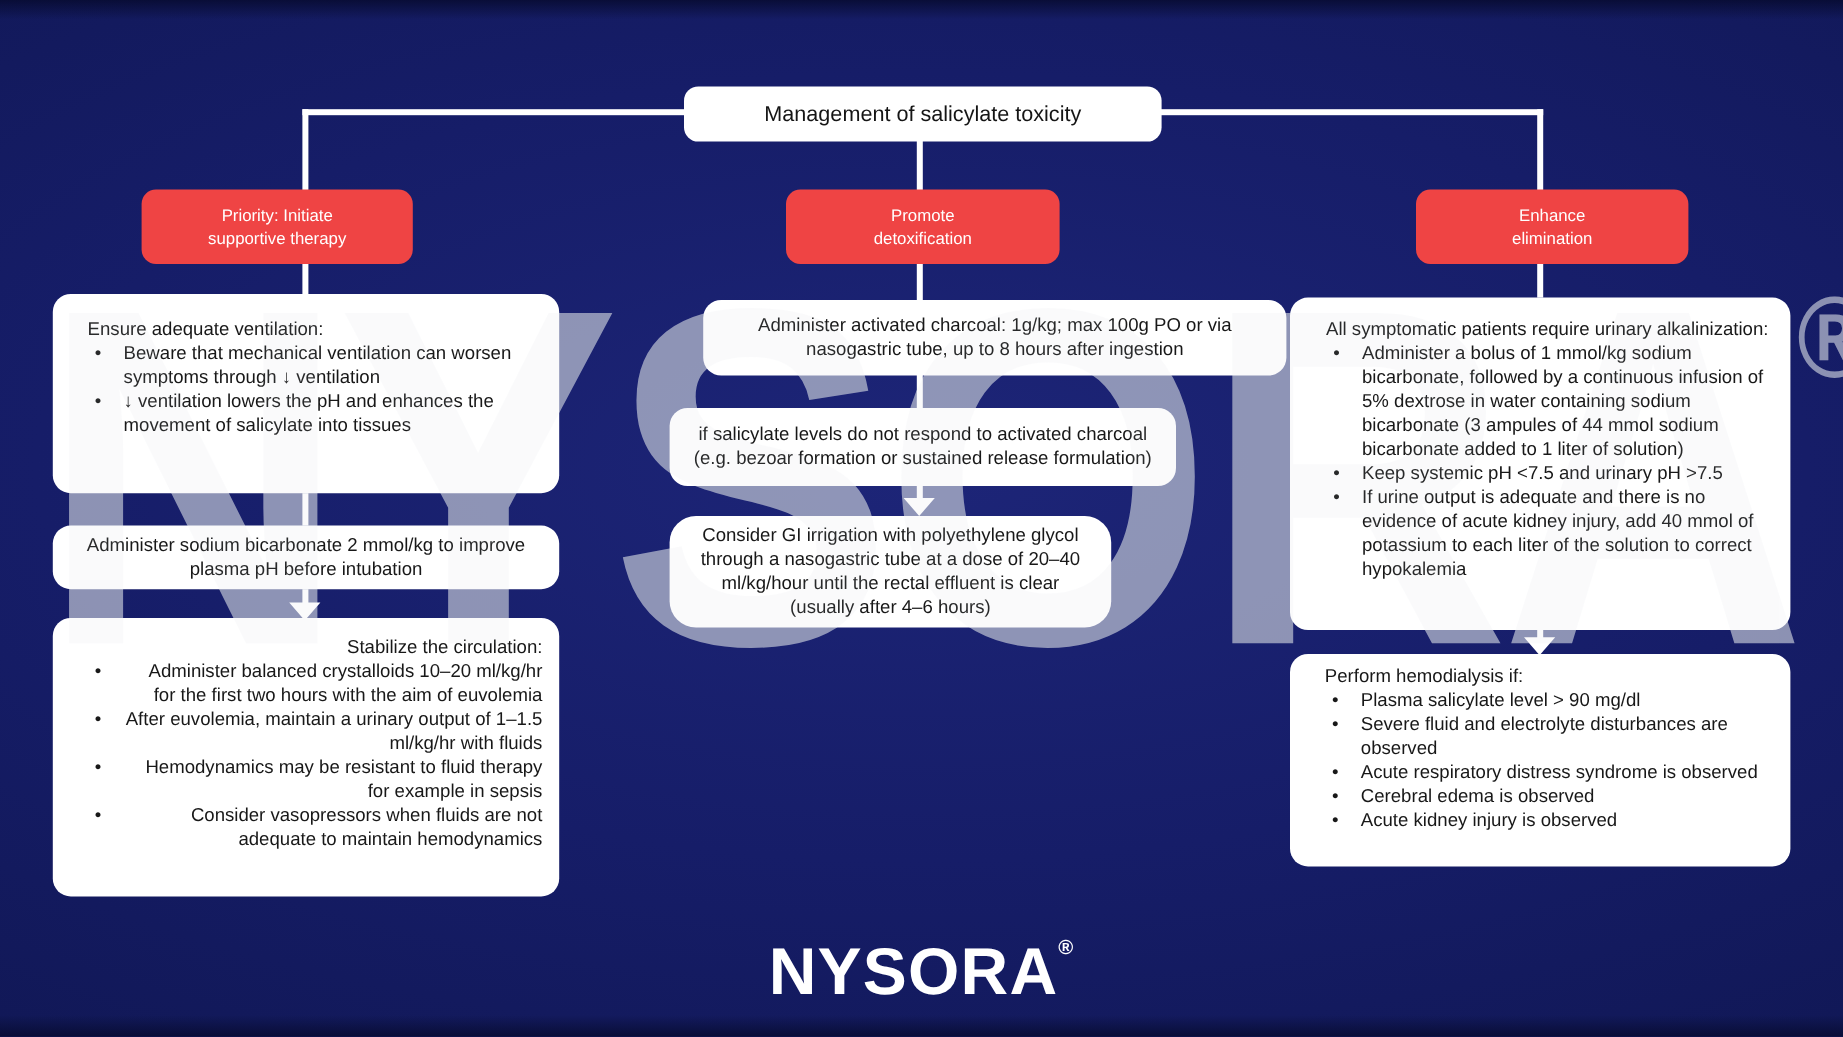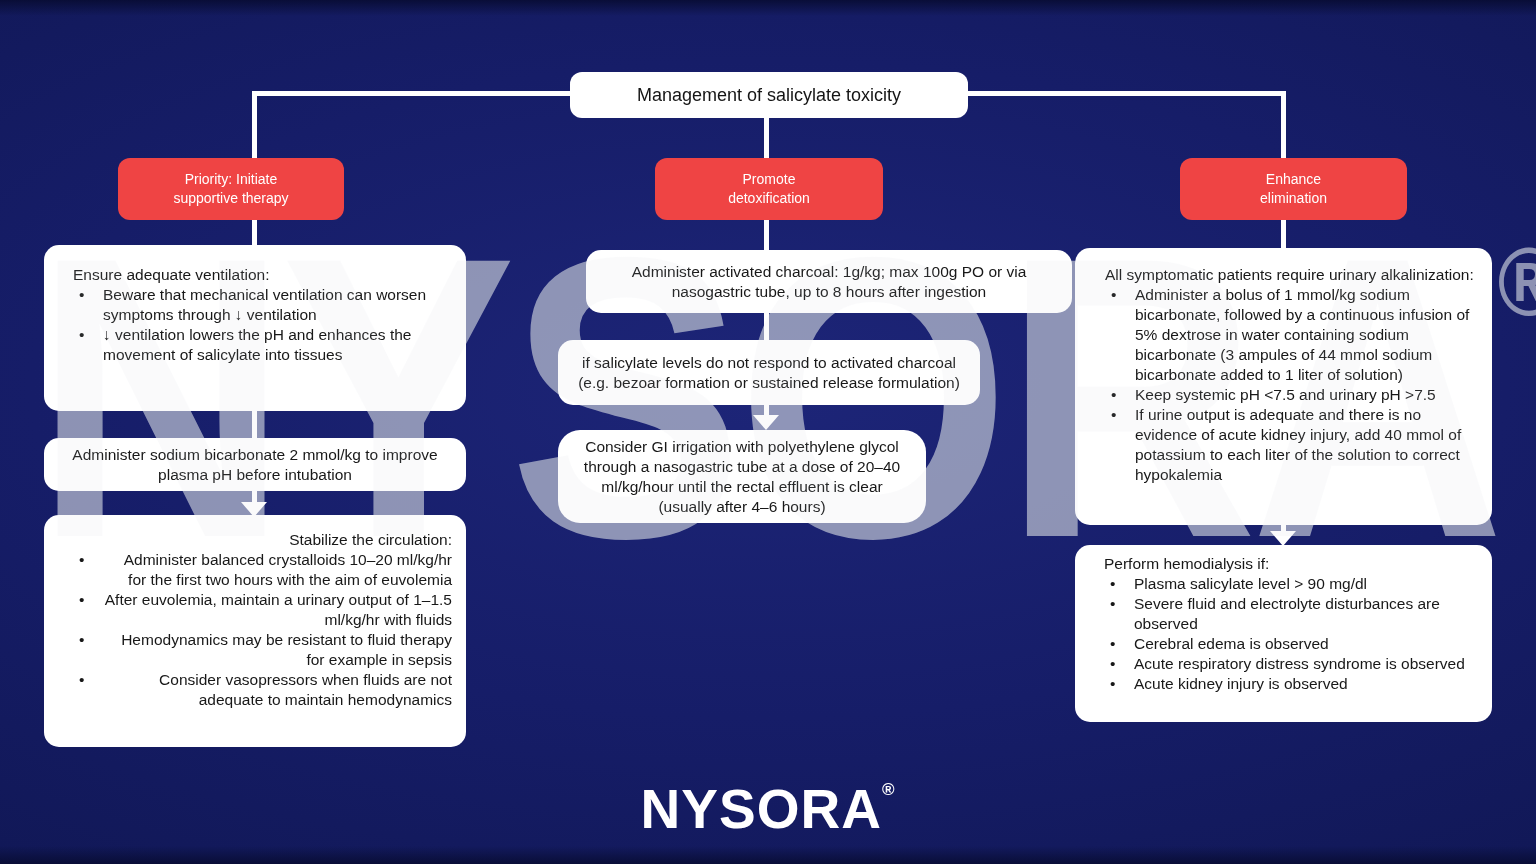--- a/index.html
+++ b/index.html
@@ -140,22 +140,22 @@
       <li>Administer a bolus of 1 mmol/kg sodium bicarbonate, followed by a continuous infusion of 5% dextrose in water containing sodium bicarbonate (3 ampules of 44 mmol sodium bicarbonate added to 1 liter of solution)</li>
       <li>Keep systemic pH &lt;7.5 and urinary pH &gt;7.5</li>
       <li>If urine output is adequate and there is no evidence of acute kidney injury, add 40 mmol of potassium to each liter of the solution to correct hypokalemia</li>
     </ul>
   </div>
   <div class="wbox bullets" style="left:1075px;top:545px;width:417px;height:177px;padding-top:9px;">
     <div>Perform hemodialysis if:</div>
     <ul>
       <li>Plasma salicylate level &gt; 90 mg/dl</li>
       <li>Severe fluid and electrolyte disturbances are observed</li>
+      <li>Acute respiratory distress syndrome is observed</li>
       <li>Cerebral edema is observed</li>
-      <li>Acute respiratory distress syndrome is observed</li>
       <li>Acute kidney injury is observed</li>
     </ul>
   </div>
 
 </div>
 
 <div class="wm front"><span>NYSORA</span><span class="reg">®</span></div>
 
 <div class="logo"><span>NYSORA</span><span class="reg">®</span></div>
 

